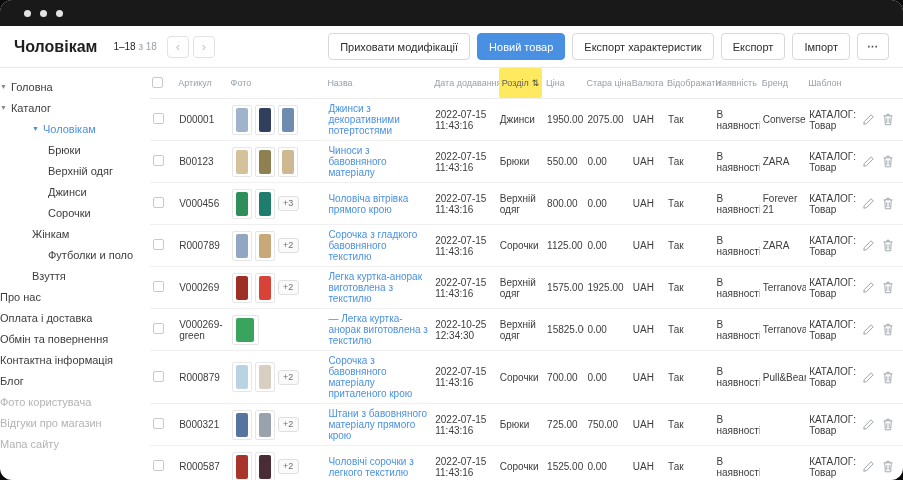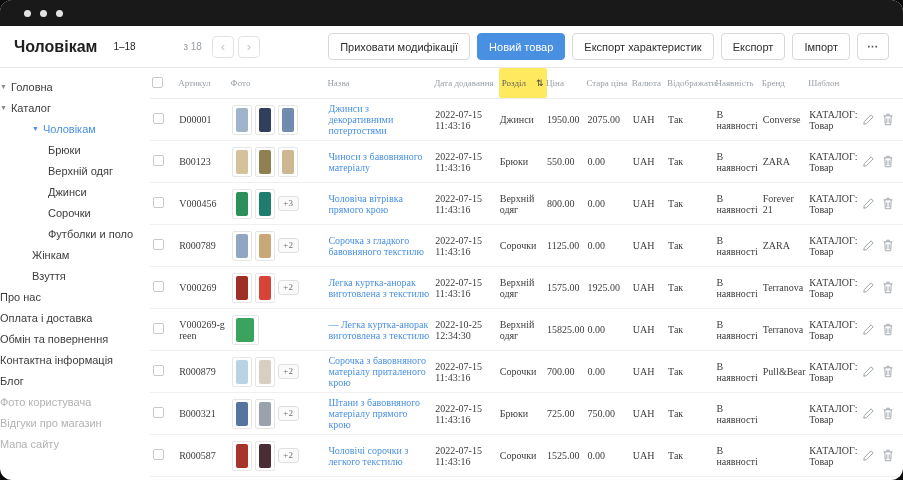--- a/index.html
+++ b/index.html
@@ -4,51 +4,51 @@
 <style>
   * { box-sizing: border-box; margin: 0; padding: 0; }
   html, body { width: 903px; height: 480px; overflow: hidden; }
   body { background: #0b0b0b; font-family: "Liberation Sans", sans-serif; position: relative; }
   .window { position: absolute; inset: 0; border-radius: 12px; background: #fff; overflow: hidden; display: flex; flex-direction: column; }
   .titlebar { height: 26px; background: #191919; display: flex; align-items: center; padding-left: 24px; gap: 9px; flex: none; }
   .tb-dot { width: 7px; height: 7px; border-radius: 50%; background: #e3e3e3; }
   .app-header { height: 42px; flex: none; display: flex; align-items: center; padding: 0 14px; border-bottom: 1px solid #e9e9e9; background: #fff; }
   .page-title { font-size: 16px; font-weight: 700; color: #1f1f1f; }
   .pagination { margin-left: 16px; font-size: 10px; color: #1f1f1f; }
-  .pagination .muted { color: #9aa0a6; margin-left: 45px; }
+  .pagination .muted { color: #9aa0a6; }
   .nav-arrows { display: flex; margin-left: 10px; gap: 4px; }
   .nav-btn { width: 22px; height: 22px; border: 1px solid #e2e2e2; border-radius: 4px; background: #fff; color: #c4c4c4; font-size: 13px; line-height: 1; display: flex; align-items: center; justify-content: center; cursor: pointer; }
   .header-buttons { margin-left: auto; display: flex; gap: 7px; align-items: center; }
   .btn { height: 27px; padding: 0 11px; border: 1px solid #d8d8d8; border-radius: 4px; background: #fff; font-size: 11px; color: #2d2d2d; font-family: inherit; white-space: nowrap; cursor: pointer; }
   .btn.primary { background: #4a90e2; border-color: #4a90e2; color: #fff; }
   .btn.icon { padding: 0 9px; font-weight: bold; color: #555; letter-spacing: 1px; }
   .content { flex: 1; display: flex; overflow: hidden; }
   .sidebar { width: 150px; flex: none; padding-top: 8px; overflow: hidden; }
   .sb-item { height: 21px; display: flex; align-items: center; font-size: 11px; color: #3c3c3c; cursor: pointer; white-space: nowrap; }
   .sb-item .chev { font-size: 7px; color: #8a8a8a; margin-right: 4px; }
   .sb-item.active { color: #4a90e2; }
   .sb-item.active .chev { color: #4a90e2; }
   .sb-item.muted { color: #b3b3b3; }
   .lvl0 { } .lvl1 { } .lvl2 { padding-left: 32px; } .lvl3 { padding-left: 48px; }
-  .table-wrap { flex: 1; overflow: hidden; font-family: Liberation Serif, serif; }
+  .table-wrap { flex: 1; overflow: hidden; }
   table { width: 100%; border-collapse: collapse; table-layout: fixed; }
   th { font-size: 9px; font-weight: 400; color: #9aa0a6; text-align: left; padding: 0 2px; height: 26px; border-bottom: 1px solid #ececec; white-space: nowrap; overflow: visible; }
   td { font-size: 10px; color: #3c3c3c; padding: 4px 3px; border-bottom: 1px solid #f0f0f0; vertical-align: middle; overflow: hidden; line-height: 11px; }
   tr.row { height: 42px; }
   .cb { width: 11px; height: 11px; border: 1px solid #c9c9c9; border-radius: 2px; background: #fff; display: inline-block; cursor: pointer; }
   .sku { word-break: break-all; }
   .photos { display: flex; gap: 3px; align-items: center; }
   .ph { width: 20px; height: 30px; border: 1px solid #e6e6e6; border-radius: 2px; background: #fff; display: flex; align-items: center; justify-content: center; flex: none; cursor: pointer; }
   .ph.wide { width: 27px; }
   .ph i { display: block; width: 12px; height: 24px; border-radius: 2px; }
   .ph.wide i { width: 18px; }
   .more { min-width: 21px; height: 15px; border: 1px solid #e0e0e0; border-radius: 3px; background: #fafafa; color: #707070; font-size: 9px; display: flex; align-items: center; justify-content: center; padding: 0 2px; cursor: pointer; }
   a.name-link { color: #4a90e2; text-decoration: none; display: block; line-height: 11px; }
   .date-line { line-height: 11px; }
-  .hl-pill { background: #ffe95e; padding: 10px 3px; border-radius: 2px; color: #5f5f5f; display: inline-flex; align-items: center; gap: 10px; }
+  .hl-pill { background: #ffe95e; padding: 10px 3px; border-radius: 2px; color: #5f5f5f; display: inline-flex; align-items: center; gap: 3px; }
   .sort-glyph { font-size: 9px; color: #444; }
   .actions { display: flex; gap: 7px; justify-content: flex-end; padding-right: 5px; }
   .act { width: 13px; height: 13px; cursor: pointer; }
   .act svg { display: block; }
 </style>
 </head>
 <body>
 
 <div class="window">
   <div class="titlebar">
@@ -96,25 +96,25 @@
         </div>
         <div class="sb-item lvl3">
           <span>Верхній одяг</span>
         </div>
         <div class="sb-item lvl3">
           <span>Джинси</span>
         </div>
         <div class="sb-item lvl3">
           <span>Сорочки</span>
         </div>
+        <div class="sb-item lvl2">
+          <span>Жінкам</span>
+        </div>
         <div class="sb-item lvl3">
           <span>Футболки и поло</span>
-        </div>
-        <div class="sb-item lvl2">
-          <span>Жінкам</span>
         </div>
         <div class="sb-item lvl2">
           <span>Взуття</span>
         </div>
         <div class="sb-item lvl1">
           <span>Про нас</span>
         </div>
         <div class="sb-item lvl1">
           <span>Оплата і доставка</span>
         </div>

